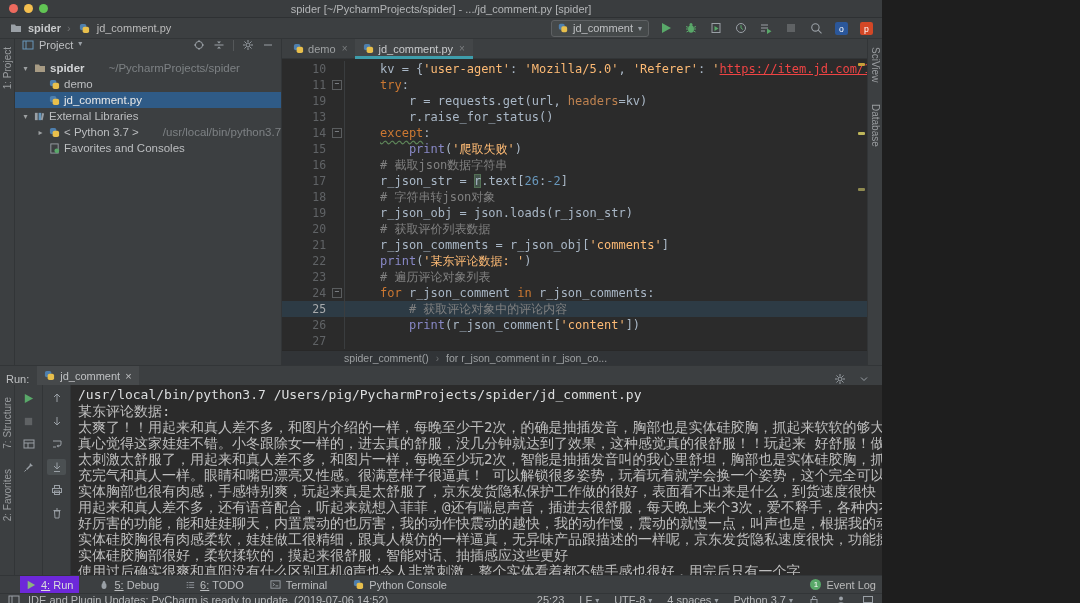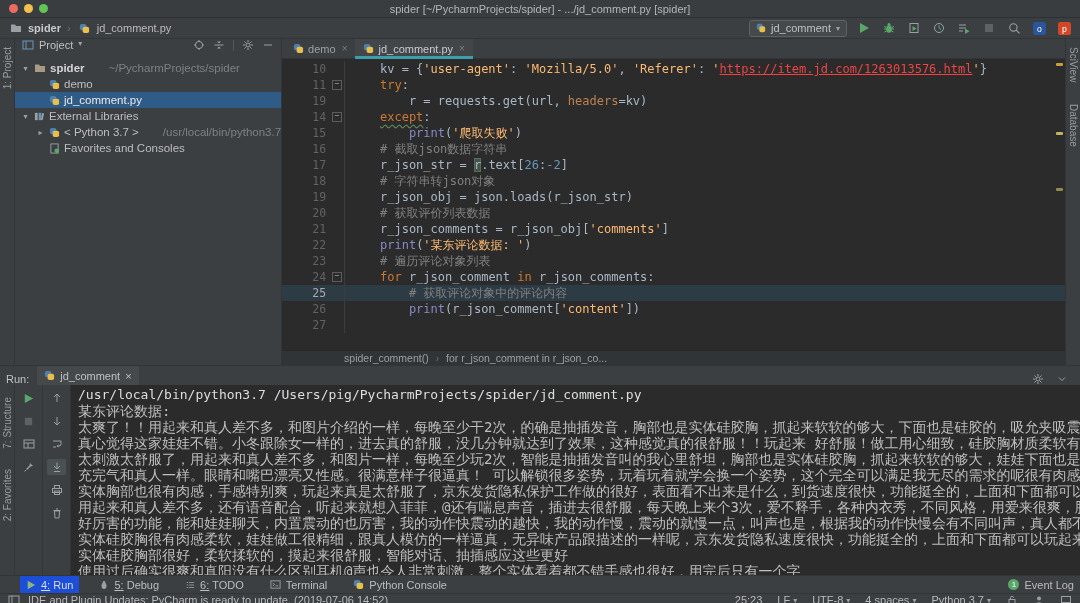--- a/index.html
+++ b/index.html
@@ -1,16 +1,16 @@
 <!DOCTYPE html>
 <html><head>
 <meta charset="utf-8">
 <style>
   html,body{margin:0;padding:0;background:#1e1e1e;}
-  .app{width:1080px;height:603px;display:flex;flex-direction:column;overflow:hidden;
+  .app{width:882px;height:603px;display:flex;flex-direction:column;overflow:hidden;
        background:#3C3F41;color:#BBBBBB;font-family:"Liberation Sans",sans-serif;
        -webkit-font-smoothing:antialiased;}
   svg{display:block}
   .st{stroke:#9AA0A6;fill:none;stroke-width:1}
   
   .titlebar{flex:0 0 17px;background:#3A3D3F;border-bottom:1px solid #2E3133;display:flex;align-items:center;position:relative}
   .traffic{display:flex;gap:6px;margin-left:9px;z-index:2}
   .tl{width:9px;height:9px;border-radius:50%}
   .tl.r{background:#EC6A5E}.tl.y{background:#F4BF4F}.tl.g{background:#61C454}
   .wtitle{position:absolute;left:0;right:0;text-align:center;font-size:11px;color:#B4B6B8}
@@ -73,21 +73,21 @@
   .rb-strip{flex:0 0 14px;border-right:1px solid #323537;display:flex;flex-direction:column;align-items:center;gap:20px;padding-top:12px}
   .rtb{flex:0 0 27px;border-right:1px solid #323537;display:flex;flex-direction:column;align-items:center;padding-top:5px;gap:7px}
   .rtbi{width:19px;height:16px;display:flex;align-items:center;justify-content:center;color:#9AA0A6;font-size:11px;border-radius:2px}
   .rtbi.pressed{background:#4B5052}
   .console{flex:1;background:#2B2B2B;overflow:hidden;padding:2px 0 0 7px;font-family:"DejaVu Sans Mono","Liberation Mono",monospace;font-size:14px;line-height:16px;color:#BFBFBF}
   .con-line{height:16px;white-space:pre;overflow:hidden}
   .con-line.cmd{color:#DCDEDF;font-size:13px}
   
   .toolwin{flex:0 0 17px;display:flex;align-items:center;border-top:1px solid #323537;font-size:11px;padding:0 6px 0 20px;gap:14px}
   .twb{display:flex;align-items:center;gap:5px;height:17px;padding:0 6px;color:#BBBDBF}
-  .twb.active{background:#1d4ed8;color:#DADCDE}
+  .twb.active{background:#6d28d9;color:#DADCDE}
   .twb .lbl{display:inline-block}
   .twb.mn .lbl::first-letter{text-decoration:underline}
   .eventlog{margin-left:auto;display:flex;align-items:center;gap:5px}
   .badge{width:11px;height:11px;border-radius:50%;background:#59A869;color:#fff;font-size:8px;display:flex;align-items:center;justify-content:center}
   .statusbar{flex:1;display:flex;align-items:center;gap:8px;padding:0 8px;border-top:1px solid #323537;font-size:11px;color:#B8BABC}
   .sb-right{margin-left:auto;display:flex;align-items:center;gap:15px}
   .sb-item{display:flex;align-items:center;gap:3px}
 </style>
 </head>
 <body>
@@ -315,20 +315,25 @@
                 <span class="fold-box">−</span>
               </span>
               <span class="code"><span class="tk-pl">    </span><span class="tk-kw">try</span><span class="tk-pl">:</span></span>
             </div>
             <div class="cl">
               <span class="ln">19</span>
               <span class="fold"></span>
               <span class="code"><span class="tk-pl">        r = requests.get(url, </span><span class="tk-na">headers</span><span class="tk-pl">=kv)</span></span>
             </div>
             <div class="cl">
+              <span class="ln">13</span>
+              <span class="fold"></span>
+              <span class="code"><span class="tk-pl">        r.raise_for_status()</span></span>
+            </div>
+            <div class="cl">
               <span class="ln">14</span>
               <span class="fold">
                 <span class="fold-box">−</span>
               </span>
               <span class="code"><span class="tk-pl">    </span><span class="tk-kwave">except</span><span class="tk-pl">:</span></span>
             </div>
             <div class="cl">
               <span class="ln">15</span>
               <span class="fold"></span>
               <span class="code"><span class="tk-pl">        </span><span class="tk-bi">print</span><span class="tk-pl">(</span><span class="tk-st">'爬取失败'</span><span class="tk-pl">)</span></span>

